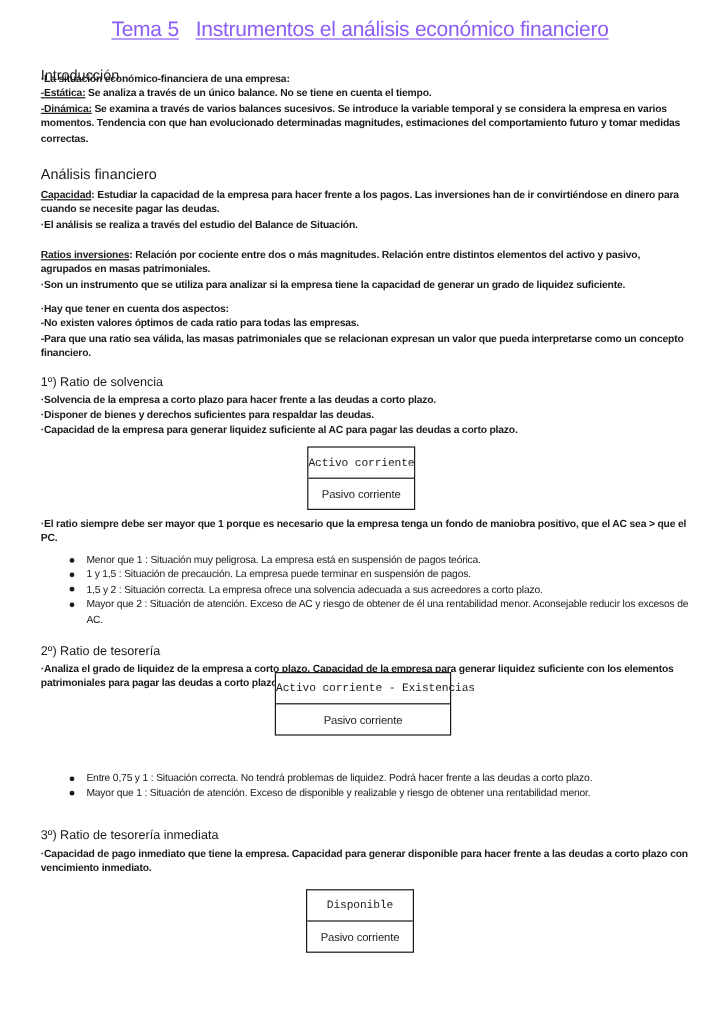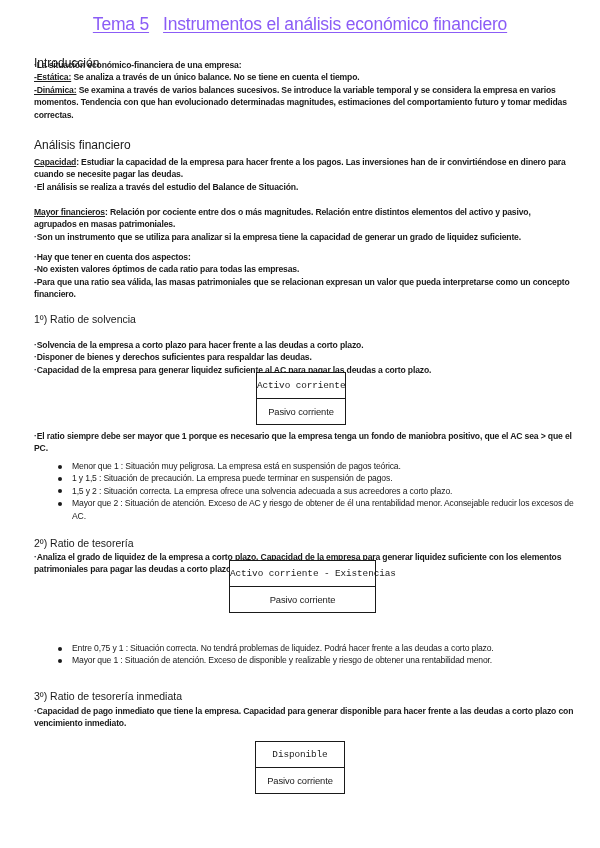--- a/index.html
+++ b/index.html
@@ -121,31 +121,31 @@
     <div><span class="u">-Estática:</span><span> Se analiza a través de un único balance. No se tiene en cuenta el tiempo.</span></div>
     <div><span class="u">-Dinámica:</span><span> Se examina a través de varios balances sucesivos. Se introduce la variable temporal y se considera la empresa en varios momentos. Tendencia con que han evolucionado determinadas magnitudes, estimaciones del comportamiento futuro y tomar medidas correctas.</span></div>
   </div>
 
   <div class="h" style="top:138px;">Análisis financiero</div>
   <div class="p" style="top:156px;">
     <div><span class="u">Capacidad</span><span>: Estudiar la capacidad de la empresa para hacer frente a los pagos. Las inversiones han de ir convirtiéndose en dinero para cuando se necesite pagar las deudas.</span></div>
     <div>·El análisis se realiza a través del estudio del Balance de Situación.</div>
   </div>
   <div class="p" style="top:206px;">
-    <div><span class="u">Mayor financieros</span><span>: Relación por cociente entre dos o más magnitudes. Relación entre distintos elementos del activo y pasivo, agrupados en masas patrimoniales.</span></div>
+    <div><span class="u">Ratios inversiones</span><span>: Relación por cociente entre dos o más magnitudes. Relación entre distintos elementos del activo y pasivo, agrupados en masas patrimoniales.</span></div>
     <div>·Son un instrumento que se utiliza para analizar si la empresa tiene la capacidad de generar un grado de liquidez suficiente.</div>
   </div>
   <div class="p" style="top:251px;">
     <div>·Hay que tener en cuenta dos aspectos:</div>
     <div>-No existen valores óptimos de cada ratio para todas las empresas.</div>
     <div>-Para que una ratio sea válida, las masas patrimoniales que se relacionan expresan un valor que pueda interpretarse como un concepto financiero.</div>
   </div>
 
   <div class="h sub" style="top:313px;">1º) Ratio de solvencia</div>
-  <div class="p" style="top:327px;margin-top:12px;">
+  <div class="p" style="top:327px;">
     <div>·Solvencia de la empresa a corto plazo para hacer frente a las deudas a corto plazo.</div>
     <div>·Disponer de bienes y derechos suficientes para respaldar las deudas.</div>
     <div>·Capacidad de la empresa para generar liquidez suficiente al AC para pagar las deudas a corto plazo.</div>
   </div>
   <div class="fraction" style="left:256px; top:372px; width:88px;">
     <div class="cell top">Activo corriente</div>
     <div class="cell">Pasivo corriente</div>
   </div>
   <div class="p" style="top:430px;">·El ratio siempre debe ser mayor que 1 porque es necesario que la empresa tenga un fondo de maniobra positivo, que el AC sea &gt; que el PC.</div>
   <ul class="bullets" style="top:460px;">

